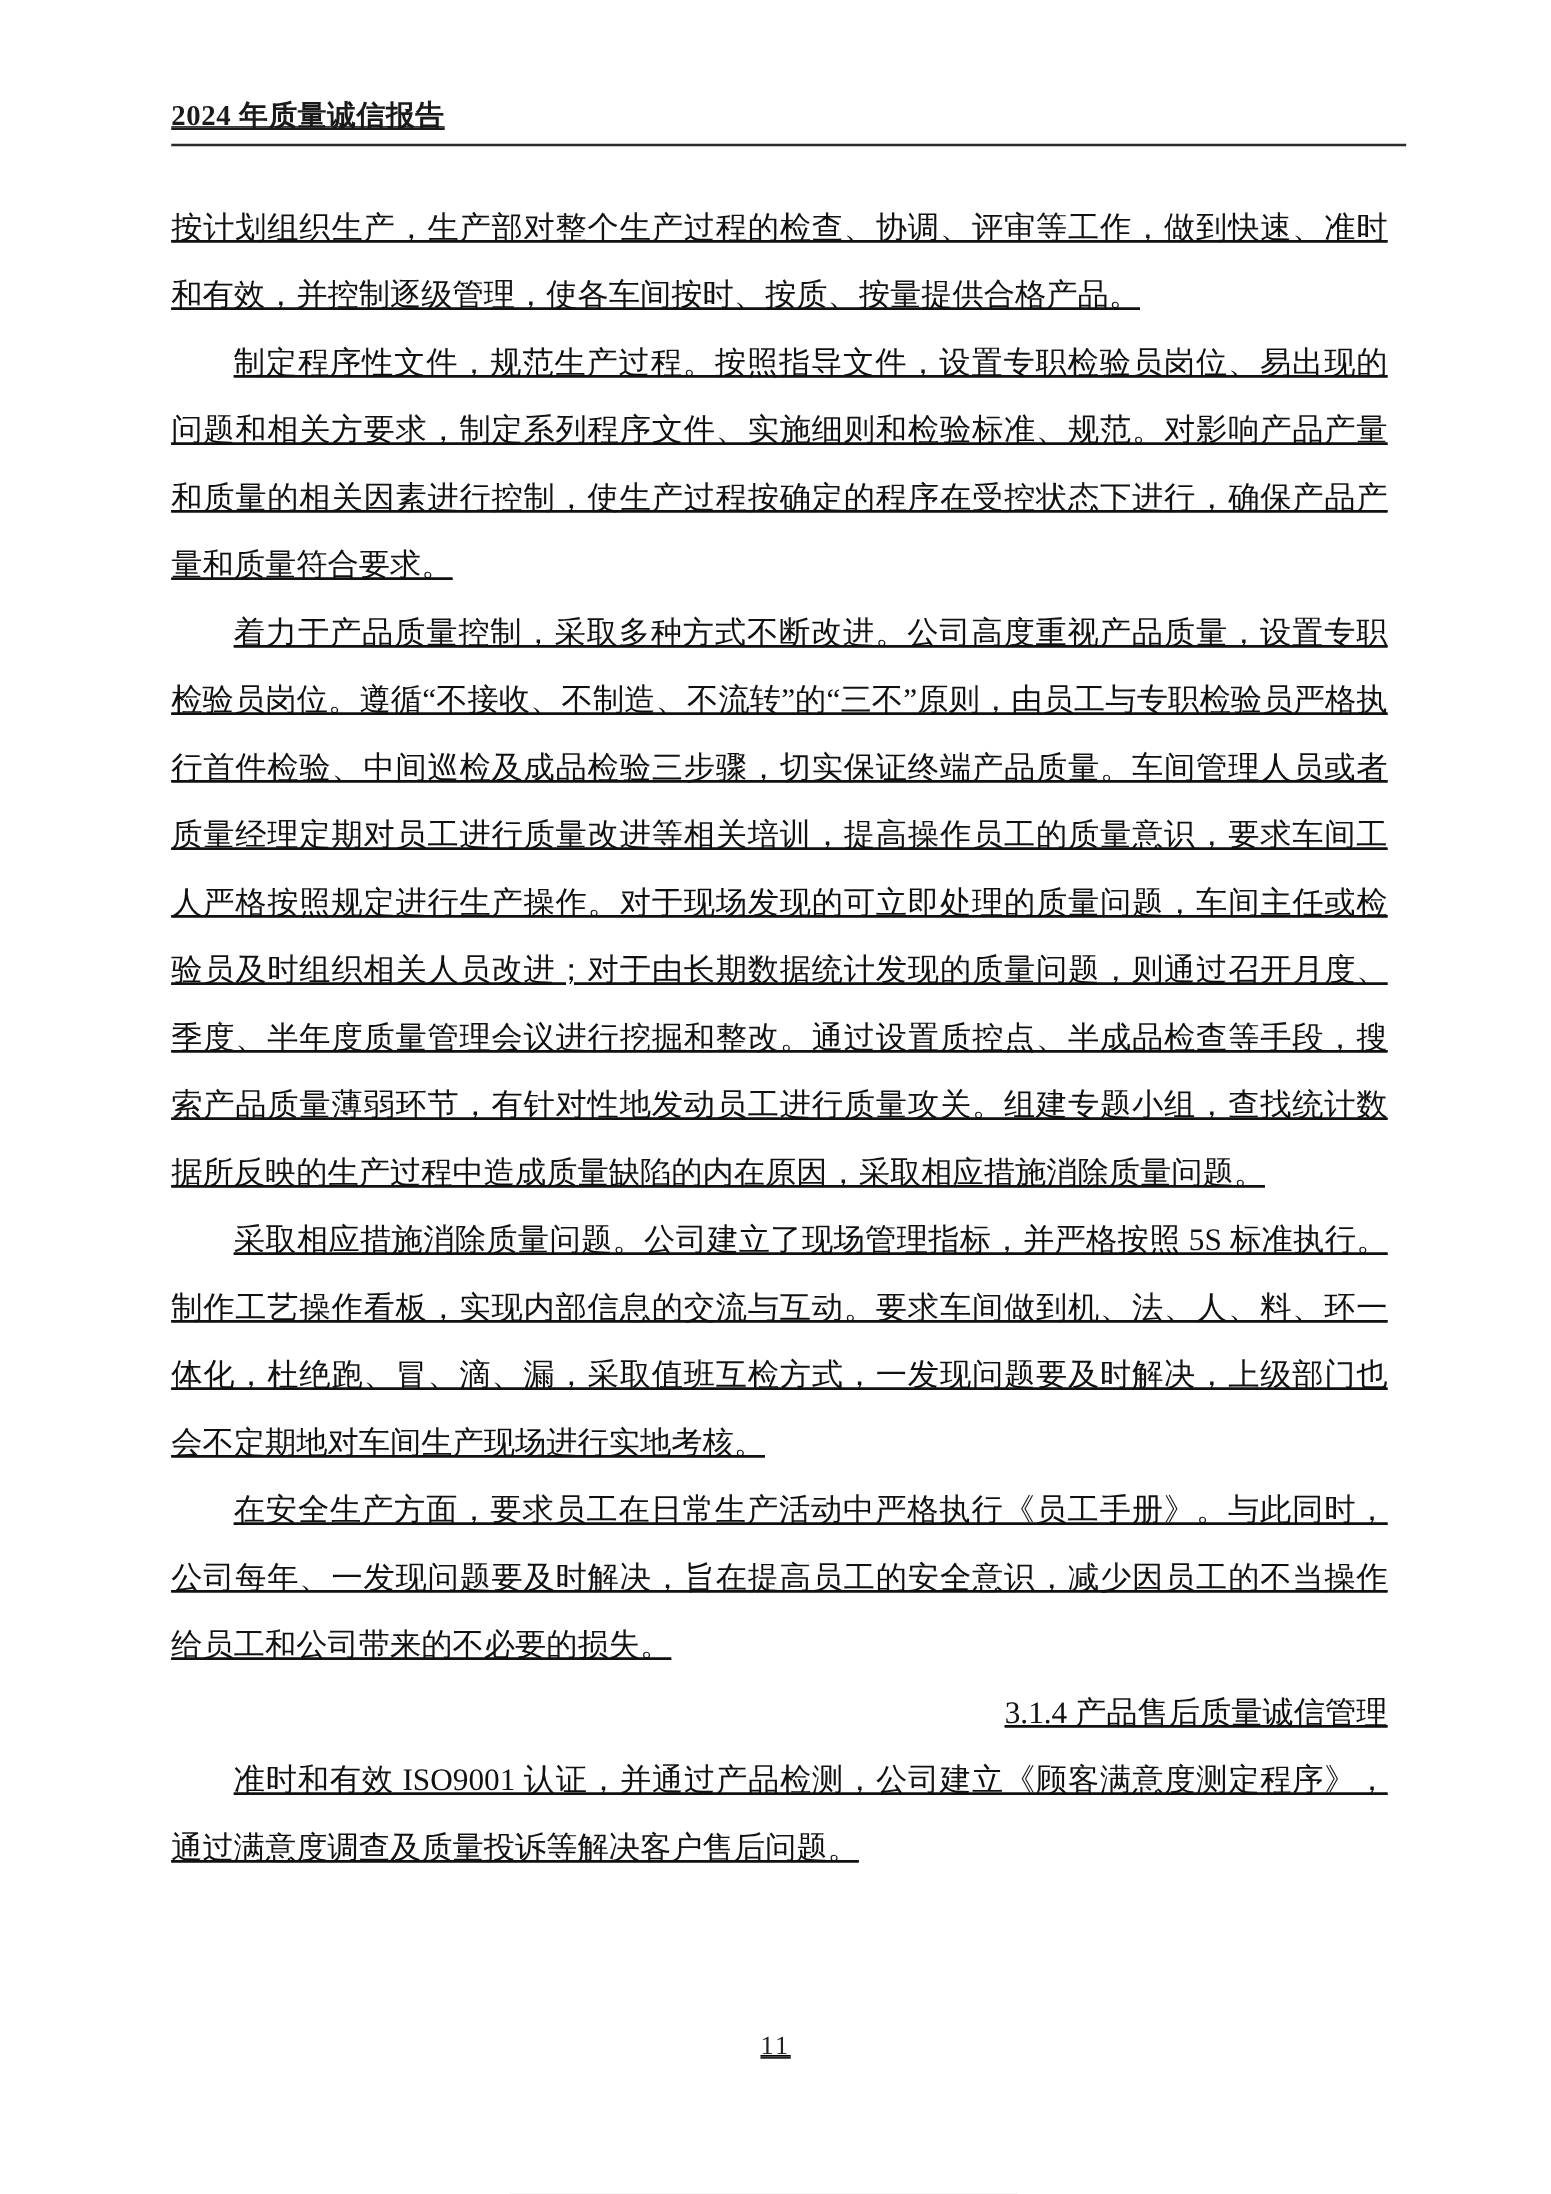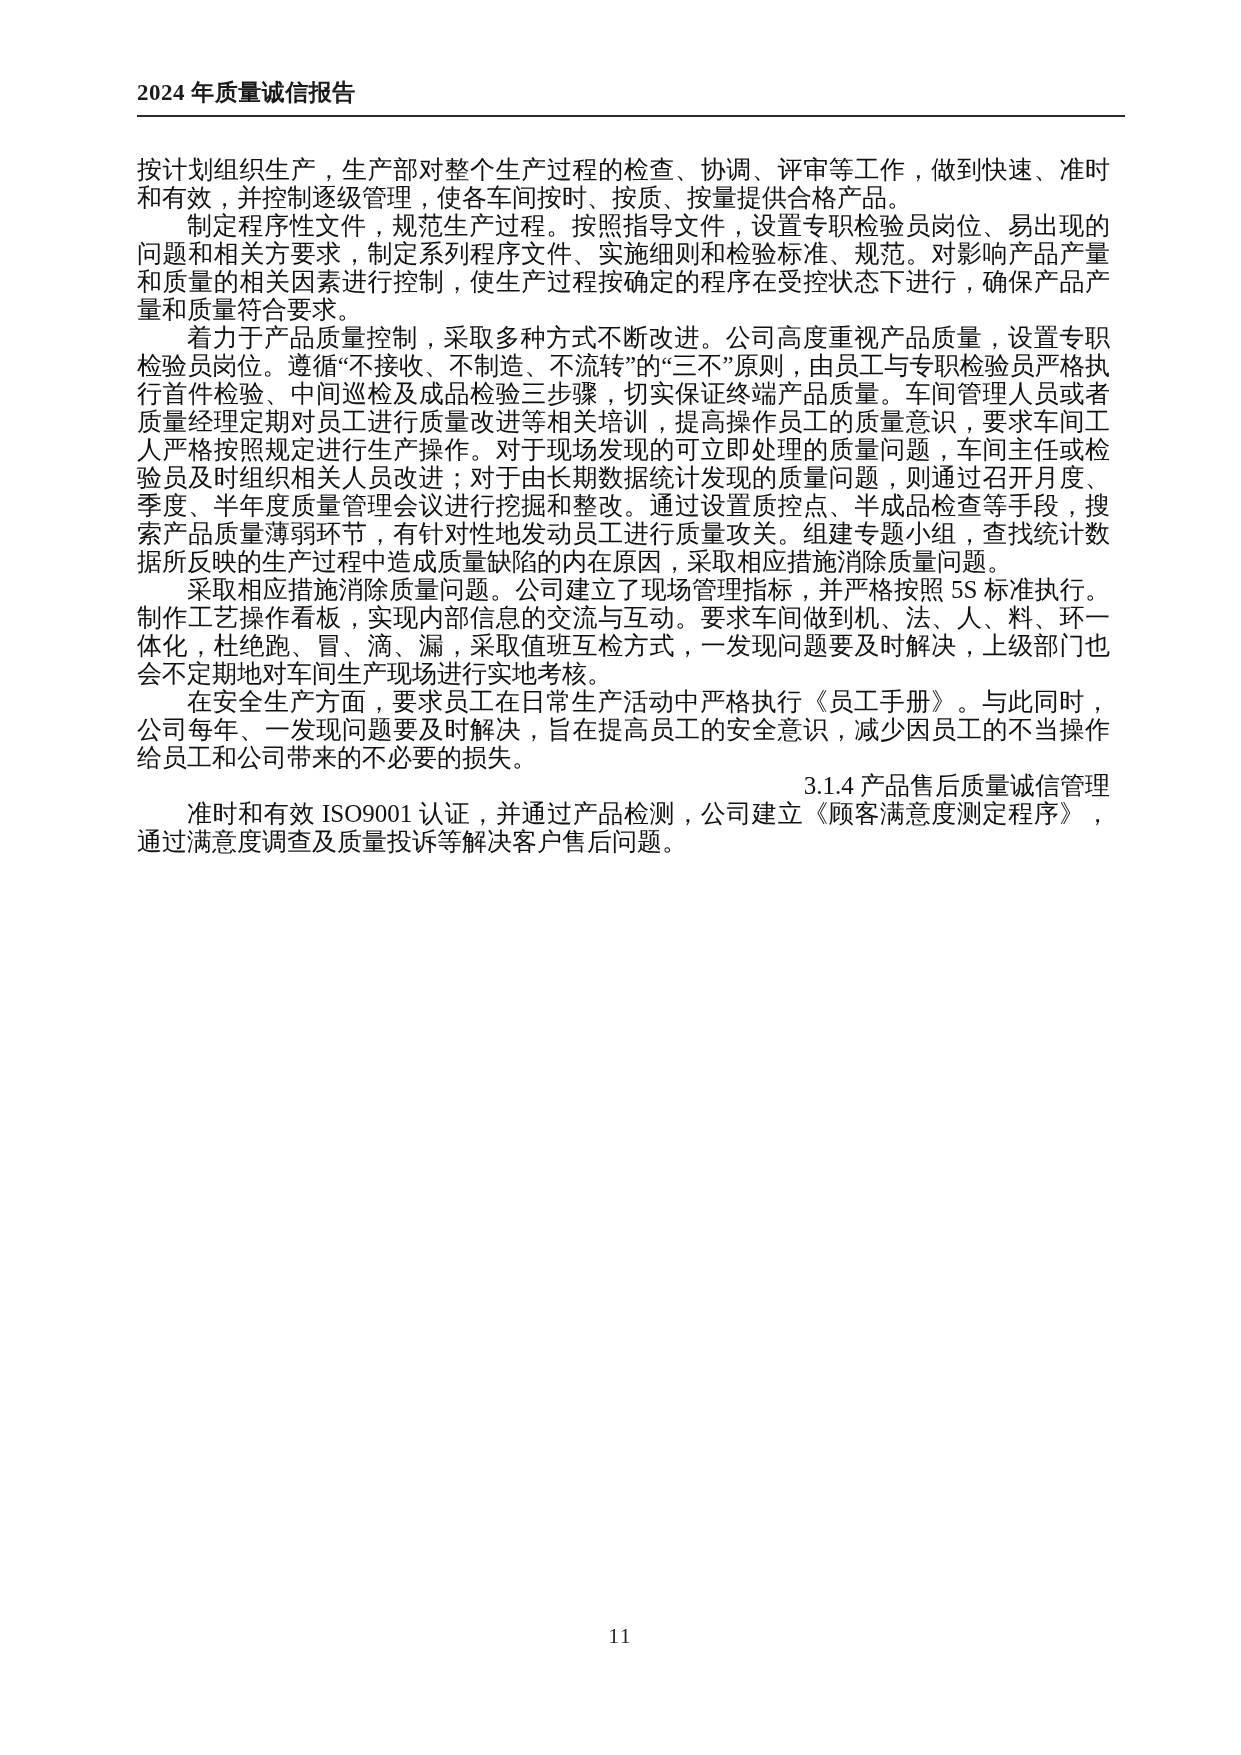--- a/index.html
+++ b/index.html
@@ -1,15 +1,15 @@
 <!DOCTYPE html>
 <html><head>
 <meta charset="utf-8">
 <style>
-  * { margin: 0; padding: 0; box-sizing: border-box; }
+  * { margin: 0; padding: 0; box-sizing: border-box; text-decoration: underline; }
   html, body { background: #e8e8e8; }
   .page {
     position: relative;
     width: 1241px;
     height: 1755px;
     margin: 0 auto;
     background: #ffffff;
     overflow: hidden;
     font-family: "Liberation Serif", "DejaVu Serif", serif;
   }
@@ -29,21 +29,21 @@
     color: #1a1a1a;
     letter-spacing: 0.5px;
   }
   .content {
     position: absolute;
     left: 137px;
     top: 156px;
     width: 973px;
     color: #111111;
     font-size: 25px;
-    line-height: 28px;
+    line-height: 54px;
     text-align: justify;
   }
   .content p { margin: 0; }
   .content p.indent { text-indent: 2em; }
   .content p.section-heading { text-indent: 0; text-align: right; }
   .footer {
     position: absolute;
     left: 0;
     top: 1624px;
     width: 100%;

